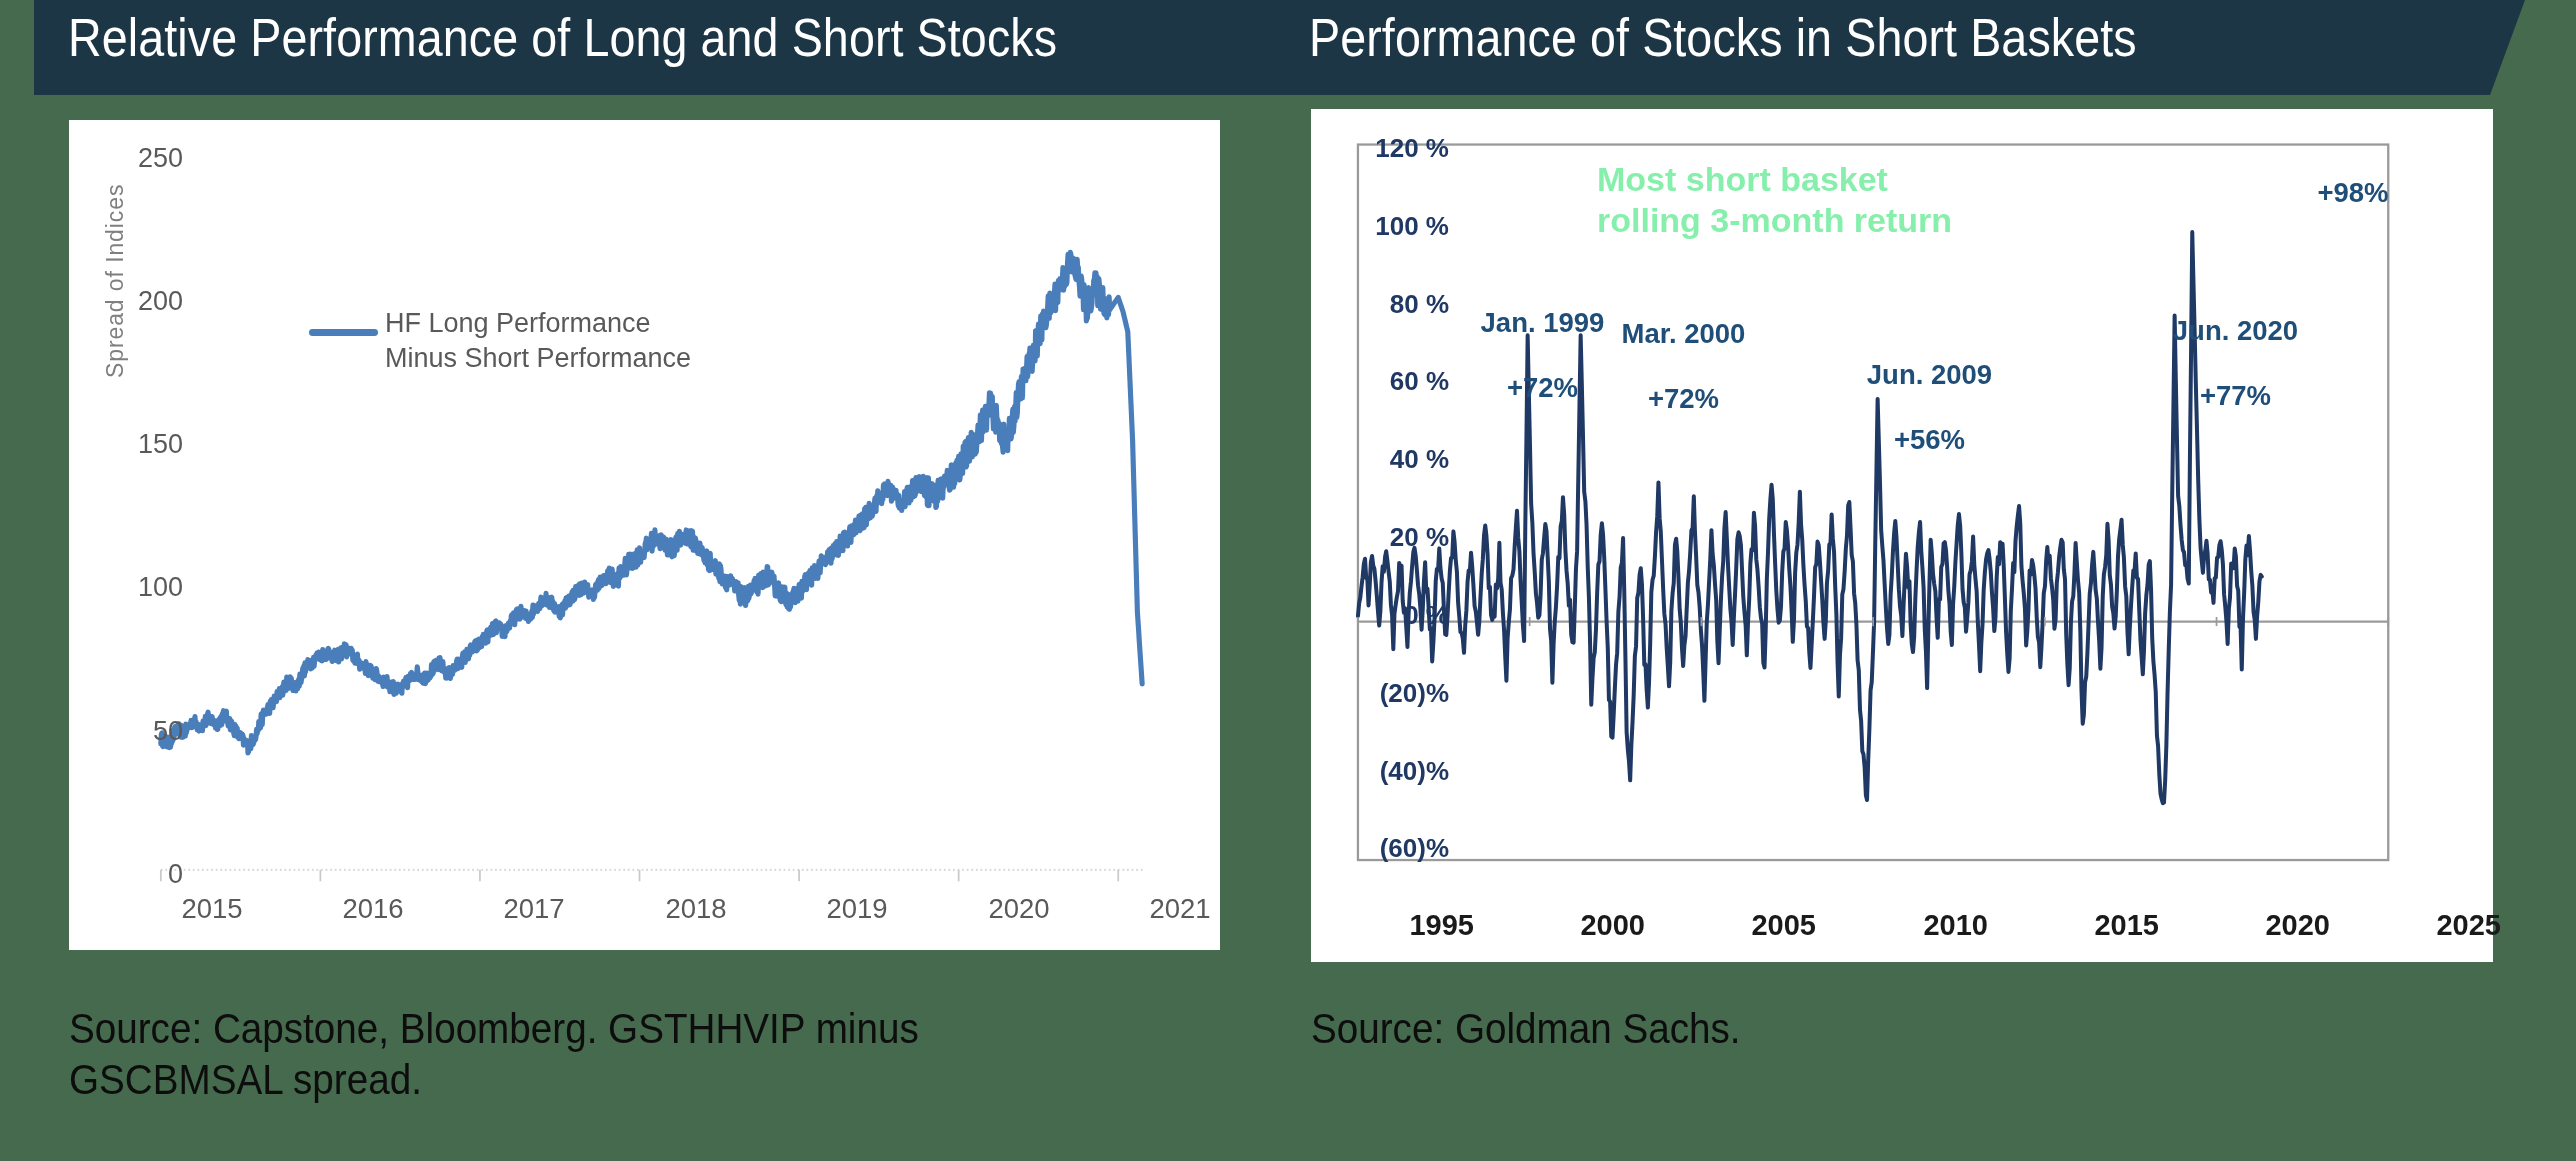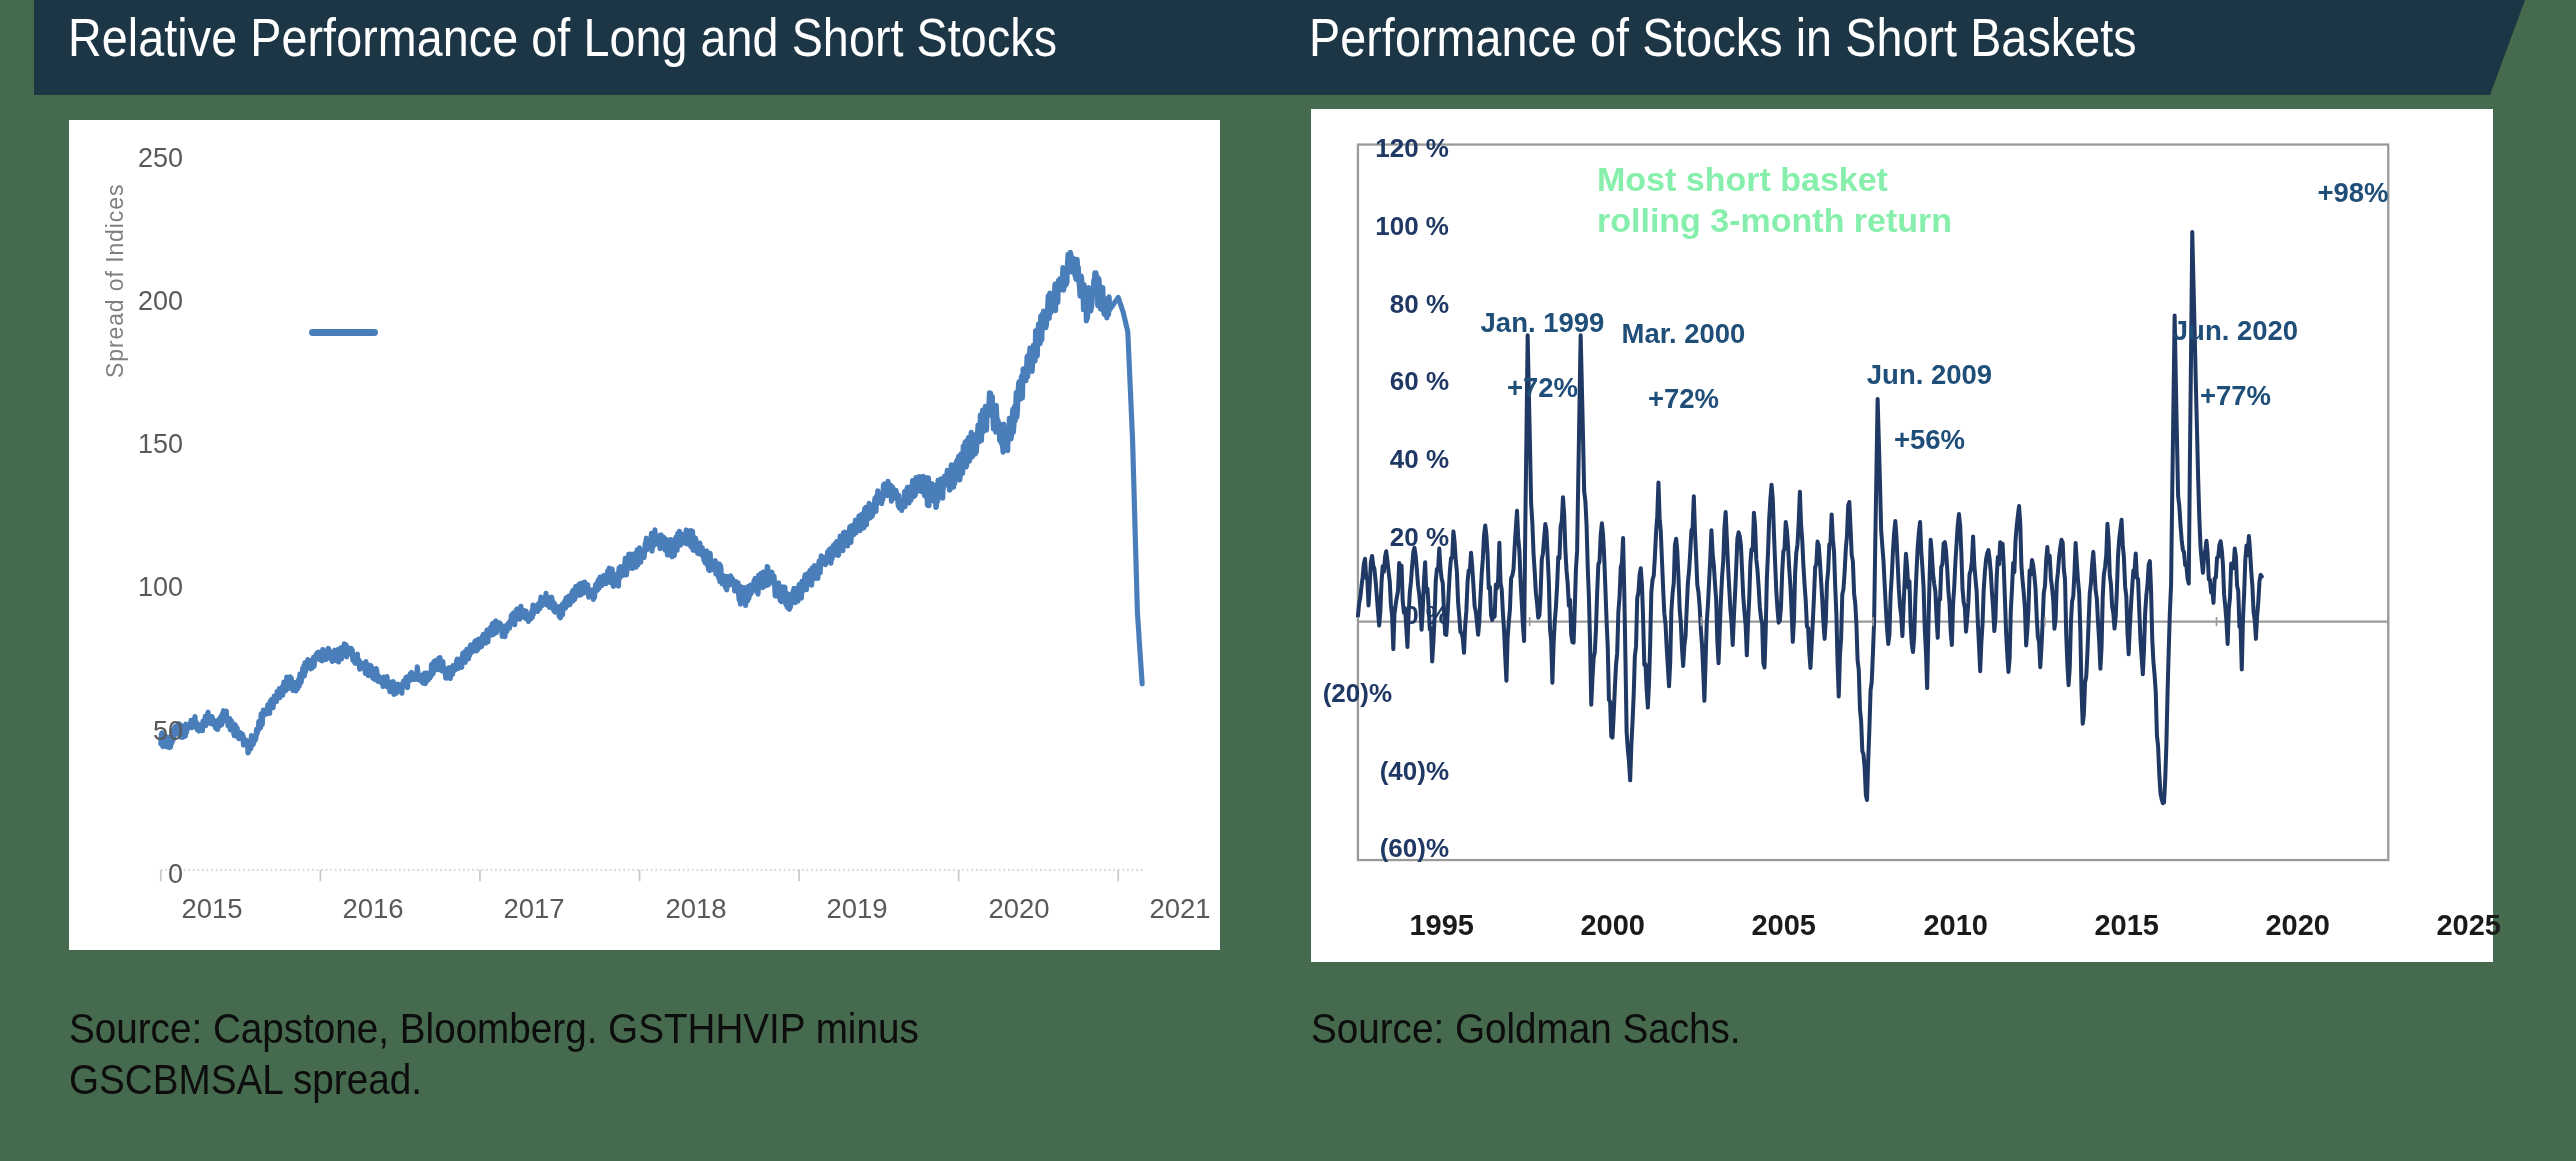--- a/index.html
+++ b/index.html
@@ -139,20 +139,22 @@
 
   <div class="lc-xtick" style="left:155px;top:893px;">2015</div>
   <div class="lc-xtick" style="left:316px;top:893px;">2016</div>
   <div class="lc-xtick" style="left:477px;top:893px;">2017</div>
   <div class="lc-xtick" style="left:639px;top:893px;">2018</div>
   <div class="lc-xtick" style="left:800px;top:893px;">2019</div>
   <div class="lc-xtick" style="left:962px;top:893px;">2020</div>
   <div class="lc-xtick" style="left:1123px;top:893px;">2021</div>
 
   <div class="lc-legend-line"></div>
+  <div class="lc-legend-text">HF Long Performance
+Minus Short Performance</div>
 
   <div class="card" id="card-right">
     <svg id="right-svg" width="1182" height="853" viewBox="0 0 2065 1490">
         <rect x="82" y="62" width="1800" height="1250" fill="none" stroke="#9a9a9a" stroke-width="4"></rect>
         <line x1="82" y1="895.3333333333334" x2="1882" y2="895.3333333333334" stroke="#9a9a9a" stroke-width="4"></line>
         <line x1="1882" y1="895.3333333333334" x2="1883" y2="895.3333333333334" stroke="#9a9a9a" stroke-width="4"></line>
         <path d="M82.0 885.8 L84.1 863.4 L86.1 853.3 L88.2 834.1 L90.2 817.8 L92.3 794.7 L94.4 785.5 L96.4 818.6 L98.5 822.1 L100.5 867.1 L102.6 831.7 L104.6 791.5 L106.7 780.8 L108.8 797.9 L110.8 803.3 L112.9 825.3 L114.9 849.7 L117.0 877.7 L119.1 902.2 L121.1 879.0 L123.2 827.1 L125.2 798.8 L127.3 808.6 L129.4 782.2 L131.4 772.5 L133.5 789.6 L135.5 807.7 L137.6 825.4 L139.6 865.9 L141.7 884.9 L143.8 943.5 L145.8 881.5 L147.9 866.4 L149.9 853.0 L152.0 842.3 L154.1 792.9 L156.1 804.6 L158.2 797.7 L160.2 859.0 L162.3 880.1 L164.4 872.2 L166.4 904.7 L168.5 939.7 L170.5 883.1 L172.6 845.2 L174.6 825.8 L176.7 798.1 L178.8 773.5 L180.8 766.6 L182.9 780.8 L184.9 804.1 L187.0 831.9 L189.1 847.5 L191.1 871.9 L193.2 909.5 L195.2 874.4 L197.3 825.6 L199.4 791.6 L201.4 843.6 L203.5 837.9 L205.5 871.2 L207.6 909.2 L209.6 907.3 L211.7 965.0 L213.8 931.2 L215.8 891.0 L217.9 825.0 L219.9 803.4 L222.0 805.6 L224.1 767.5 L226.1 801.4 L228.2 820.0 L230.2 828.0 L232.3 876.5 L234.4 917.6 L236.4 918.5 L238.5 885.9 L240.5 845.2 L242.6 807.5 L244.6 784.6 L246.7 783.7 L248.8 737.8 L250.8 755.6 L252.9 788.0 L254.9 808.4 L257.0 862.1 L259.1 887.1 L261.1 913.6 L263.2 915.5 L265.2 924.9 L267.3 950.0 L269.4 903.0 L271.4 876.7 L273.5 826.2 L275.5 806.2 L277.6 806.7 L279.6 775.0 L281.7 799.8 L283.8 832.7 L285.8 868.1 L287.9 877.8 L289.9 897.0 L292.0 918.4 L294.1 894.7 L296.1 852.0 L298.2 812.3 L300.2 786.4 L302.3 744.6 L304.4 727.7 L306.4 745.1 L308.5 777.8 L310.5 837.1 L312.6 834.7 L314.6 884.1 L316.7 892.5 L318.8 876.2 L320.8 887.0 L322.9 830.7 L324.9 837.8 L327.0 821.0 L329.1 757.7 L331.1 827.1 L333.2 839.3 L335.2 878.7 L337.3 910.2 L339.4 958.1 L341.4 998.7 L343.5 924.1 L345.5 897.1 L347.6 873.4 L349.6 819.5 L351.7 815.1 L353.8 804.1 L355.8 764.2 L357.9 731.4 L359.9 701.7 L362.0 749.2 L364.1 772.4 L366.1 823.8 L368.2 862.3 L370.2 901.5 L372.3 929.4 L374.4 728.1 L376.4 572.0 L378.5 395.3 L380.5 492.6 L382.6 589.8 L384.6 689.4 L386.7 722.3 L388.8 776.6 L390.8 807.5 L392.9 846.1 L394.9 863.1 L397.0 888.5 L399.1 884.0 L401.1 847.7 L403.2 786.8 L405.2 776.0 L407.3 749.5 L409.4 724.9 L411.4 737.3 L413.5 782.0 L415.5 824.6 L417.6 909.0 L419.6 928.9 L421.7 1002.1 L423.8 935.2 L425.8 896.4 L427.9 870.0 L429.9 833.8 L432.0 782.4 L434.1 784.7 L436.1 729.2 L438.2 719.7 L440.2 678.1 L442.3 707.9 L444.4 770.1 L446.4 806.1 L448.5 829.4 L450.5 867.4 L452.6 857.0 L454.6 917.8 L456.7 931.4 L458.8 932.2 L460.8 872.2 L462.9 803.4 L464.9 772.3 L467.0 642.9 L469.1 513.9 L471.1 395.3 L473.2 483.3 L475.2 571.3 L477.3 668.5 L479.4 685.5 L481.4 726.4 L483.5 800.8 L485.5 852.2 L487.6 933.9 L489.6 1040.5 L491.7 994.6 L493.8 958.8 L495.8 949.3 L497.9 907.8 L499.9 845.5 L502.0 795.6 L504.1 790.0 L506.1 744.2 L508.2 723.6 L510.2 743.0 L512.3 784.3 L514.4 839.9 L516.4 894.2 L518.5 941.7 L520.5 1032.2 L522.6 1035.3 L524.6 1096.1 L526.7 1098.1 L528.8 1058.4 L530.8 1013.1 L532.9 970.8 L534.9 950.5 L537.0 878.2 L539.1 851.5 L541.1 800.9 L543.2 792.7 L545.2 749.5 L547.3 844.0 L549.4 963.1 L551.4 1087.9 L553.5 1118.9 L555.5 1139.2 L557.6 1172.7 L559.6 1113.0 L561.7 1071.4 L563.8 1022.5 L565.8 955.6 L567.9 938.3 L569.9 854.2 L572.0 844.8 L574.1 813.2 L576.1 802.2 L578.2 831.0 L580.2 889.7 L582.3 971.0 L584.4 970.0 L586.4 1013.9 L588.5 1045.6 L590.5 1003.2 L592.6 933.0 L594.6 843.8 L596.7 822.3 L598.8 815.1 L600.8 782.3 L602.9 738.8 L604.9 711.6 L607.0 652.3 L609.1 715.1 L611.1 738.4 L613.2 789.1 L615.2 837.6 L617.3 881.5 L619.4 899.9 L621.4 941.5 L623.5 975.0 L625.5 1008.5 L627.6 965.8 L629.6 876.2 L631.7 846.0 L633.8 827.3 L635.8 761.4 L637.9 750.7 L639.9 772.5 L642.0 818.6 L644.1 873.8 L646.1 897.0 L648.2 943.7 L650.2 973.0 L652.3 937.3 L654.4 920.1 L656.4 872.2 L658.5 827.0 L660.5 806.7 L662.6 773.9 L664.6 736.0 L666.7 731.5 L668.8 676.4 L670.8 738.4 L672.9 782.5 L674.9 831.3 L677.0 844.7 L679.1 871.5 L681.1 909.3 L683.2 937.6 L685.2 981.6 L687.3 1033.8 L689.4 962.2 L691.4 896.7 L693.5 865.4 L695.5 825.5 L697.6 785.3 L699.6 735.7 L701.7 777.3 L703.8 797.4 L705.8 829.5 L707.9 857.8 L709.9 930.1 L712.0 968.2 L714.1 910.4 L716.1 858.0 L718.2 816.5 L720.2 790.2 L722.3 731.8 L724.4 704.1 L726.4 747.6 L728.5 796.1 L730.5 834.0 L732.6 872.1 L734.6 894.8 L736.7 936.3 L738.8 887.7 L740.8 848.1 L742.9 801.4 L744.9 751.3 L747.0 739.3 L749.1 746.6 L751.1 762.0 L753.2 808.0 L755.2 852.1 L757.3 879.4 L759.4 902.7 L761.4 954.3 L763.5 896.9 L765.5 857.5 L767.6 793.8 L769.6 769.0 L771.7 770.4 L773.8 705.2 L775.8 727.6 L777.9 786.3 L779.9 804.1 L782.0 834.0 L784.1 870.3 L786.1 889.2 L788.2 899.1 L790.2 967.2 L792.3 975.7 L794.4 911.0 L796.4 819.9 L798.5 772.7 L800.5 715.4 L802.6 681.1 L804.6 656.4 L806.7 680.6 L808.8 741.2 L810.8 792.2 L812.9 841.5 L814.9 873.2 L817.0 897.3 L819.1 893.3 L821.1 869.1 L823.2 808.1 L825.2 773.1 L827.3 767.8 L829.4 721.6 L831.4 735.7 L833.5 764.6 L835.5 803.1 L837.6 833.5 L839.6 875.4 L841.7 930.8 L843.8 891.9 L845.8 809.7 L847.9 774.6 L849.9 761.1 L852.0 722.9 L854.1 668.4 L856.1 725.0 L858.2 752.3 L860.2 796.2 L862.3 831.3 L864.4 860.2 L866.4 903.8 L868.5 906.8 L870.5 948.5 L872.6 976.4 L874.6 936.3 L876.7 895.5 L878.8 851.0 L880.8 800.8 L882.9 794.7 L884.9 755.5 L887.0 761.9 L889.1 790.8 L891.1 823.3 L893.2 857.1 L895.2 897.2 L897.3 925.6 L899.4 893.6 L901.4 827.8 L903.5 806.2 L905.5 761.0 L907.6 757.6 L909.6 708.2 L911.7 750.6 L913.8 773.6 L915.8 833.8 L917.9 883.7 L919.9 965.7 L922.0 1026.3 L924.1 954.0 L926.1 925.2 L928.2 848.0 L930.2 839.0 L932.3 808.3 L934.4 767.5 L936.4 745.5 L938.5 692.5 L940.5 686.5 L942.6 731.9 L944.6 778.8 L946.7 790.3 L948.8 846.2 L950.8 863.0 L952.9 900.5 L954.9 962.7 L957.0 980.6 L959.1 1049.2 L961.1 1069.2 L963.2 1122.0 L965.2 1127.0 L967.3 1151.0 L969.4 1198.9 L971.4 1207.2 L973.5 1136.6 L975.5 1083.4 L977.6 1015.3 L979.6 1001.4 L981.7 950.8 L983.8 895.3 L985.8 758.0 L987.9 630.2 L989.9 506.4 L992.0 580.5 L994.1 654.6 L996.1 735.5 L998.2 764.3 L1000.2 789.6 L1002.3 832.4 L1004.4 873.3 L1006.4 908.1 L1008.5 934.4 L1010.5 918.7 L1012.6 848.8 L1014.6 816.5 L1016.7 772.9 L1018.8 740.6 L1020.8 719.6 L1022.9 748.9 L1024.9 792.8 L1027.0 838.8 L1029.1 869.5 L1031.1 884.7 L1033.2 920.6 L1035.2 868.0 L1037.3 821.2 L1039.4 776.9 L1041.4 798.9 L1043.5 835.9 L1045.5 824.8 L1047.6 900.2 L1049.6 934.4 L1051.7 948.7 L1053.8 921.6 L1055.8 855.4 L1057.9 807.0 L1059.9 765.8 L1062.0 739.2 L1064.1 721.6 L1066.1 771.0 L1068.2 801.5 L1070.2 835.0 L1072.3 909.5 L1074.4 949.8 L1076.4 1011.6 L1078.5 910.9 L1080.5 827.5 L1082.6 752.3 L1084.6 776.4 L1086.7 812.3 L1088.8 829.7 L1090.8 842.4 L1092.9 889.8 L1094.9 923.7 L1097.0 856.4 L1099.1 856.8 L1101.1 799.9 L1103.2 794.9 L1105.2 758.7 L1107.3 756.6 L1109.4 771.0 L1111.4 801.3 L1113.5 841.3 L1115.5 864.3 L1117.6 913.4 L1119.6 936.3 L1121.7 865.4 L1123.8 834.4 L1125.8 791.3 L1127.9 758.3 L1129.9 727.0 L1132.0 707.4 L1134.1 727.8 L1136.1 772.9 L1138.2 838.1 L1140.2 861.1 L1142.3 870.8 L1144.4 913.0 L1146.4 889.9 L1148.5 861.5 L1150.5 812.8 L1152.6 805.7 L1154.6 790.3 L1156.7 746.9 L1158.8 796.2 L1160.8 819.8 L1162.9 842.3 L1164.9 894.7 L1167.0 936.1 L1169.1 982.1 L1171.1 932.6 L1173.2 900.0 L1175.2 840.3 L1177.3 808.6 L1179.4 786.6 L1181.4 776.0 L1183.5 770.5 L1185.5 785.8 L1187.6 809.1 L1189.6 844.1 L1191.7 872.3 L1193.8 911.9 L1195.8 888.2 L1197.9 818.9 L1199.9 782.6 L1202.0 795.3 L1204.1 756.7 L1206.1 759.3 L1208.2 759.4 L1210.2 798.0 L1212.3 855.2 L1214.4 914.9 L1216.4 951.7 L1218.5 983.3 L1220.5 960.2 L1222.6 876.6 L1224.6 839.4 L1226.7 793.2 L1228.8 809.2 L1230.8 754.2 L1232.9 728.7 L1234.9 710.5 L1237.0 693.6 L1239.1 724.1 L1241.1 797.8 L1243.2 824.8 L1245.2 845.3 L1247.3 872.9 L1249.4 937.2 L1251.4 912.2 L1253.5 872.3 L1255.5 806.1 L1257.6 813.1 L1259.6 787.9 L1261.7 797.2 L1263.8 815.1 L1265.8 838.2 L1267.9 888.2 L1269.9 922.2 L1272.0 931.6 L1274.1 975.1 L1276.1 940.0 L1278.2 896.5 L1280.2 845.7 L1282.3 833.5 L1284.4 788.5 L1286.4 765.0 L1288.5 792.5 L1290.5 780.2 L1292.6 819.6 L1294.6 835.4 L1296.7 857.7 L1298.8 907.7 L1300.8 892.1 L1302.9 828.7 L1304.9 809.0 L1307.0 782.2 L1309.1 765.5 L1311.1 752.6 L1313.2 756.9 L1315.2 804.0 L1317.3 821.4 L1319.4 918.2 L1321.4 969.2 L1323.5 1006.5 L1325.5 977.7 L1327.6 897.3 L1329.6 860.3 L1331.7 851.7 L1333.8 809.8 L1335.8 758.1 L1337.9 791.4 L1339.9 822.5 L1342.0 845.3 L1344.1 914.3 L1346.1 1016.1 L1348.2 1073.7 L1350.2 1058.1 L1352.3 1001.7 L1354.4 991.4 L1356.4 950.5 L1358.5 897.9 L1360.5 846.4 L1362.6 828.1 L1364.6 795.8 L1366.7 773.6 L1368.8 806.8 L1370.8 840.7 L1372.9 855.6 L1374.9 895.0 L1377.0 930.0 L1379.1 977.6 L1381.1 941.1 L1383.2 851.6 L1385.2 813.1 L1387.3 800.1 L1389.4 778.8 L1391.4 724.5 L1393.5 753.8 L1395.5 814.4 L1397.6 830.9 L1399.6 869.2 L1401.7 880.6 L1403.8 907.5 L1405.8 887.2 L1407.9 841.8 L1409.9 780.5 L1412.0 750.7 L1414.1 733.9 L1416.1 717.6 L1418.2 761.5 L1420.2 783.8 L1422.3 834.0 L1424.4 851.7 L1426.4 913.2 L1428.5 952.5 L1430.5 905.9 L1432.6 867.6 L1434.6 835.9 L1436.7 806.1 L1438.8 806.8 L1440.8 776.3 L1442.9 819.2 L1444.9 820.8 L1447.0 875.6 L1449.1 927.4 L1451.1 956.8 L1453.2 987.6 L1455.2 946.5 L1457.3 880.4 L1459.4 849.2 L1461.4 831.2 L1463.5 795.8 L1465.5 789.7 L1467.6 839.7 L1469.6 923.3 L1471.7 964.9 L1473.8 989.0 L1475.8 1018.5 L1477.9 1095.0 L1479.9 1112.7 L1482.0 1161.8 L1484.1 1195.9 L1486.1 1205.5 L1488.2 1212.7 L1490.2 1211.6 L1492.3 1172.5 L1494.4 1109.8 L1496.4 1020.8 L1498.5 945.1 L1500.5 878.5 L1502.6 830.9 L1504.6 669.5 L1506.7 518.0 L1508.8 360.6 L1510.8 469.4 L1512.9 578.2 L1514.9 676.0 L1517.0 693.5 L1519.1 727.5 L1521.1 752.8 L1523.2 770.4 L1525.2 774.3 L1527.3 797.2 L1529.4 797.5 L1531.4 820.5 L1533.5 828.8 L1535.5 612.0 L1537.6 417.1 L1539.6 214.8 L1541.7 302.7 L1543.8 390.7 L1545.8 478.7 L1547.9 562.0 L1549.9 645.3 L1552.0 716.0 L1554.1 766.1 L1556.1 789.0 L1558.2 810.3 L1560.2 782.9 L1562.3 772.0 L1564.4 754.1 L1566.4 776.0 L1568.5 821.6 L1570.5 822.3 L1572.6 844.9 L1574.6 838.6 L1576.7 862.7 L1578.8 819.7 L1580.8 818.5 L1582.9 783.7 L1584.9 782.5 L1587.0 761.8 L1589.1 755.0 L1591.1 769.8 L1593.2 796.1 L1595.2 847.5 L1597.3 869.5 L1599.4 895.7 L1601.4 934.5 L1603.5 874.0 L1605.5 853.7 L1607.6 794.1 L1609.6 801.2 L1611.7 801.9 L1613.8 767.9 L1615.8 781.7 L1617.9 832.7 L1619.9 841.3 L1622.0 904.4 L1624.1 907.2 L1626.1 979.1 L1628.2 891.3 L1630.2 847.2 L1632.3 786.9 L1634.4 762.3 L1636.4 779.3 L1638.5 745.9 L1640.5 771.1 L1642.6 807.0 L1644.6 832.7 L1646.7 878.7 L1648.8 893.0 L1650.8 925.6 L1652.9 886.1 L1654.9 861.8 L1657.0 825.3 L1659.1 813.8 L1661.1 816.9" fill="none" stroke="#1f3864" stroke-width="7" stroke-linejoin="round" stroke-linecap="round"></path>
         <line x1="82" y1="887.3333333333334" x2="82" y2="903.3333333333334" stroke="#9a9a9a" stroke-width="3"></line>
         <line x1="382" y1="887.3333333333334" x2="382" y2="903.3333333333334" stroke="#9a9a9a" stroke-width="3"></line>
         <line x1="682" y1="887.3333333333334" x2="682" y2="903.3333333333334" stroke="#9a9a9a" stroke-width="3"></line>
@@ -163,21 +165,21 @@
       </svg>
   </div>
 
   <div class="rc-ytick" style="left:1317px;top:133px;">120 %</div>
   <div class="rc-ytick" style="left:1317px;top:211px;">100 %</div>
   <div class="rc-ytick" style="left:1317px;top:289px;">80 %</div>
   <div class="rc-ytick" style="left:1317px;top:366px;">60 %</div>
   <div class="rc-ytick" style="left:1317px;top:444px;">40 %</div>
   <div class="rc-ytick" style="left:1317px;top:522px;">20 %</div>
   <div class="rc-ytick" style="left:1317px;top:600px;">0 %</div>
-  <div class="rc-ytick" style="left:1260px;top:678px;text-align:right;">(20)%</div>
+  <div class="rc-ytick" style="left:1317px;top:678px;text-align:right;">(20)%</div>
   <div class="rc-ytick" style="left:1317px;top:756px;">(40)%</div>
   <div class="rc-ytick" style="left:1317px;top:833px;">(60)%</div>
 
   <div class="rc-xtick" style="left:1348px;top:909px;">1995</div>
   <div class="rc-xtick" style="left:1519px;top:909px;">2000</div>
   <div class="rc-xtick" style="left:1690px;top:909px;">2005</div>
   <div class="rc-xtick" style="left:1862px;top:909px;">2010</div>
   <div class="rc-xtick" style="left:2033px;top:909px;">2015</div>
   <div class="rc-xtick" style="left:2204px;top:909px;">2020</div>
   <div class="rc-xtick" style="left:2375px;top:909px;">2025</div>

